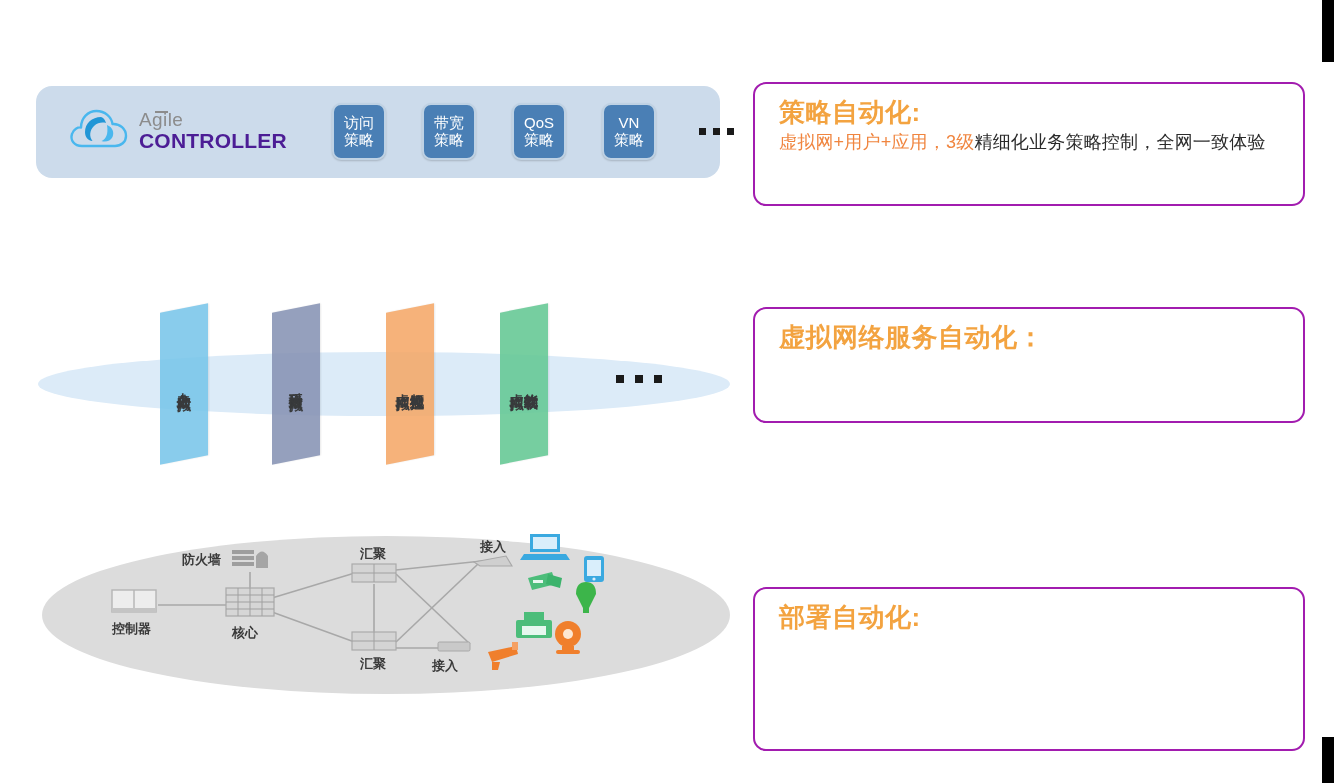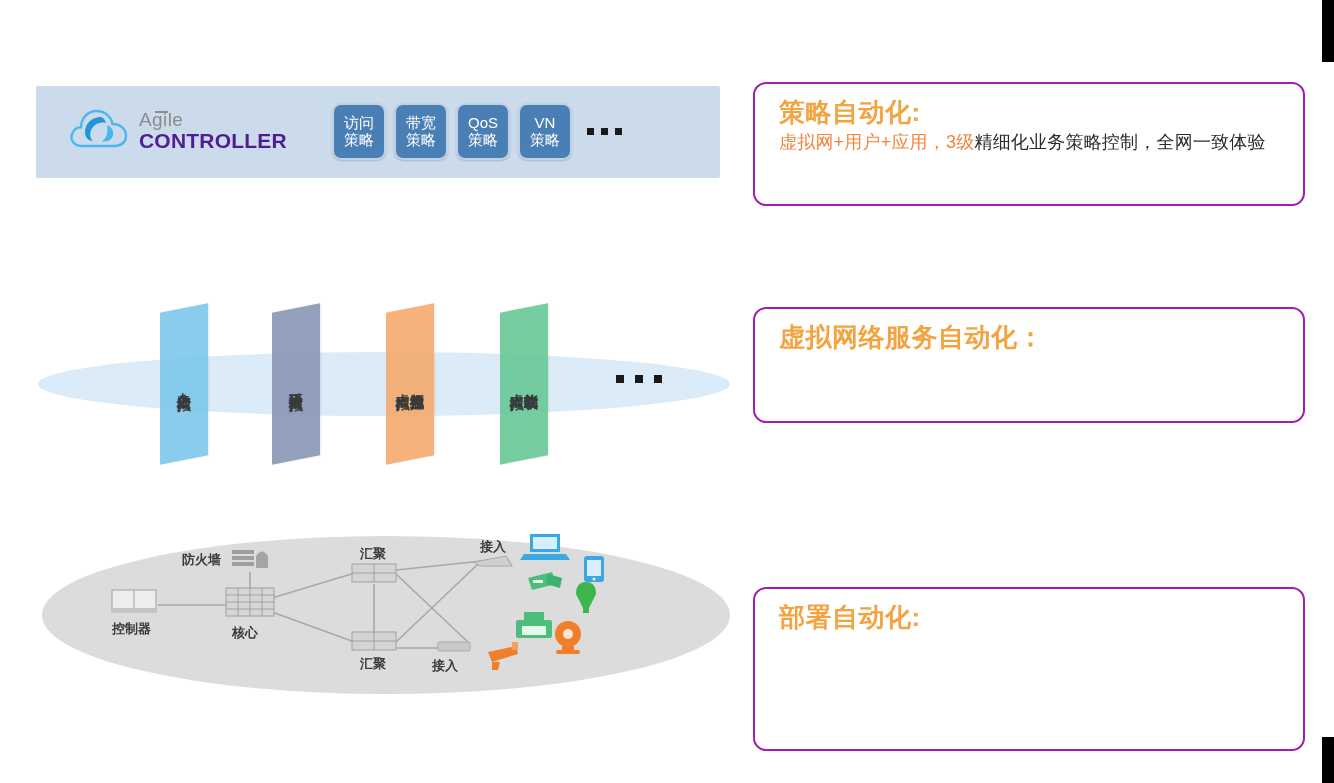--- a/index.html
+++ b/index.html
@@ -28,21 +28,21 @@
   }
   .edge-bar.top    { top: 0;     height: 62px; }
   .edge-bar.bottom { top: 737px; height: 46px; }
 
   
   .controller-band {
     position: absolute;
     left: 36px;  top: 86px;
     width: 684px; height: 92px;
     background: #ccdbeb;
-    border-radius: 2px;
+    border-radius: 16px;
     padding-left: 24px;
   }
 
   .logo-wrap {
     position: absolute;
     left: 32px; top: 18px;
     display: flex; align-items: center; gap: 9px;
   }
   .cloud-logo { width: 62px; height: 50px; display: block; }
   .logo-text { line-height: 1; padding-top: 2px; }
@@ -57,21 +57,21 @@
   }
   .logo-ctrl {
     font-size: 21px; font-weight: bold; color: #4c1d95;
     letter-spacing: .2px; margin-top: 1px;
     font-family: "Liberation Sans", sans-serif;
   }
 
   .policy-row {
     position: absolute;
     left: 296px; top: 17px;
-    display: flex; align-items: center; gap: 8px;
+    display: flex; align-items: center; gap: 36px;
   }
   .policy-tile {
     width: 54px; height: 57px;
     background: #4a7fb5;
     border: 2px solid #bfd2e4;
     border-radius: 9px;
     color: #ffffff;
     display: flex; flex-direction: column;
     align-items: center; justify-content: center;
     font-size: 15px; line-height: 1.12;

